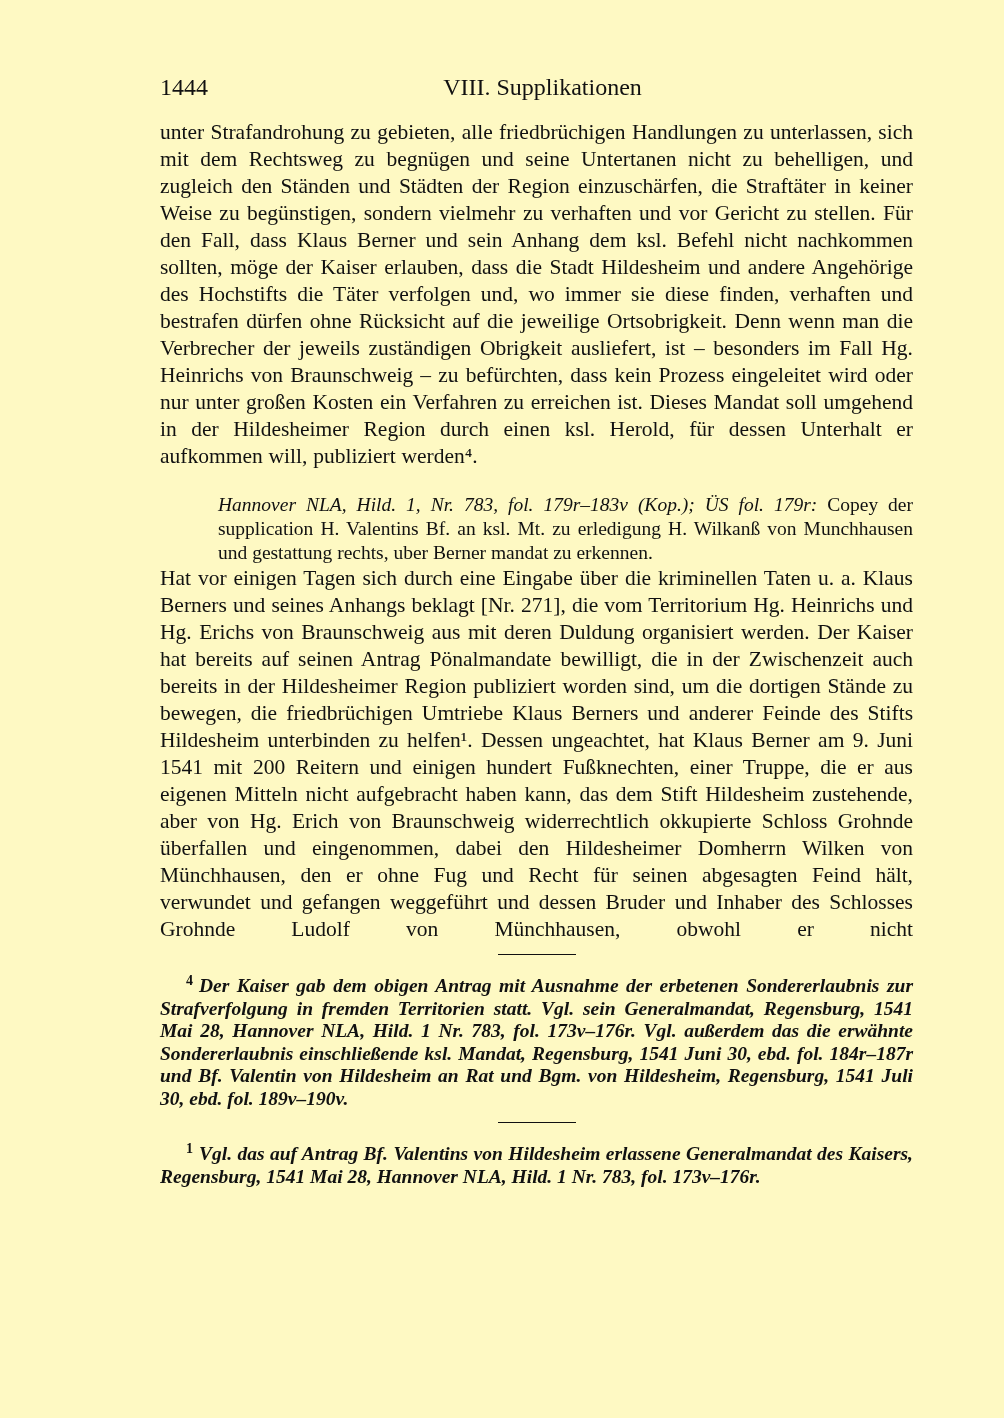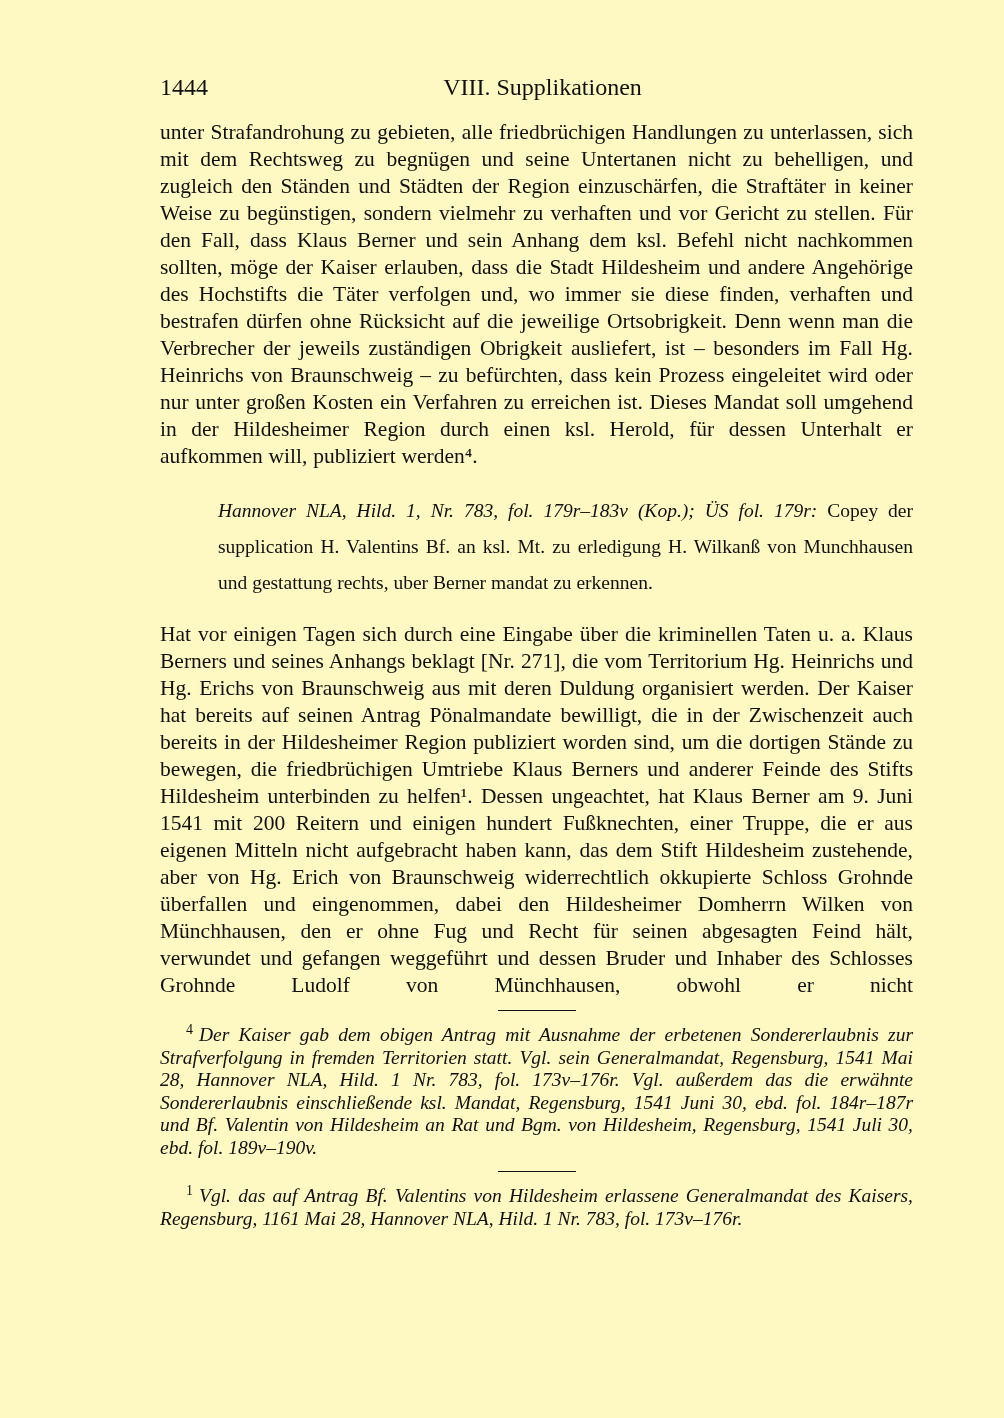--- a/index.html
+++ b/index.html
@@ -54,44 +54,45 @@
     color: #111111;
   }
   .entry-number { width: 58px; flex: 0 0 58px; }
   .entry-title  { flex: 1; }
 
   
   .source-block {
     margin-top: 23px;
     margin-left: 58px;
     font-size: 19.5px;
-    line-height: 36px;
+    line-height: 24px;
     text-align: justify;
     color: #111111;
   }
   .source-italic { font-style: italic; }
   .source-roman  { font-style: normal; }
 
-  .para-2 { margin-top: 20px; }
+  .para-2 { }
 
   
   .footnote-sep {
     margin-top: 11px;
     width: 78px;
     border: 0;
     border-top: 1.6px solid #111111;
   }
   .footnote {
-    margin-top: 13px;
+    margin-top: 20px;
     font-style: italic;
     font-size: 19.5px;
     line-height: 22.5px;
     text-align: justify;
     text-indent: 26px;
     color: #111111;
+    font-weight: bold;
   }
   .fn-marker {
     font-style: normal;
     font-size: 14px;
     vertical-align: super;
     line-height: 0;
     padding-right: 6px;
   }
   .footnote-sep.second { margin-top: 12px; }
 </style>
@@ -117,17 +118,17 @@
 
     <hr class="footnote-sep">
 
     <div class="footnote">
       <span class="fn-marker">4</span><span>Der Kaiser gab dem obigen Antrag mit Ausnahme der erbetenen Sondererlaubnis zur Strafverfolgung in fremden Territorien statt. Vgl. sein Generalmandat, Regensburg, 1541 Mai 28, Hannover NLA, Hild. 1 Nr. 783, fol. 173v–176r. Vgl. außerdem das die erwähnte Sondererlaubnis einschließende ksl. Mandat, Regensburg, 1541 Juni 30, ebd. fol. 184r–187r und Bf. Valentin von Hildesheim an Rat und Bgm. von Hildesheim, Regensburg, 1541 Juli 30, ebd. fol. 189v–190v.</span>
     </div>
 
     <hr class="footnote-sep second">
 
     <div class="footnote">
-      <span class="fn-marker">1</span><span>Vgl. das auf Antrag Bf. Valentins von Hildesheim erlassene Generalmandat des Kaisers, Regensburg, 1161 Mai 28, Hannover NLA, Hild. 1 Nr. 783, fol. 173v–176r.</span>
+      <span class="fn-marker">1</span><span>Vgl. das auf Antrag Bf. Valentins von Hildesheim erlassene Generalmandat des Kaisers, Regensburg, 1541 Mai 28, Hannover NLA, Hild. 1 Nr. 783, fol. 173v–176r.</span>
     </div>
 
   </div>
 </div>
 
 </body></html>

